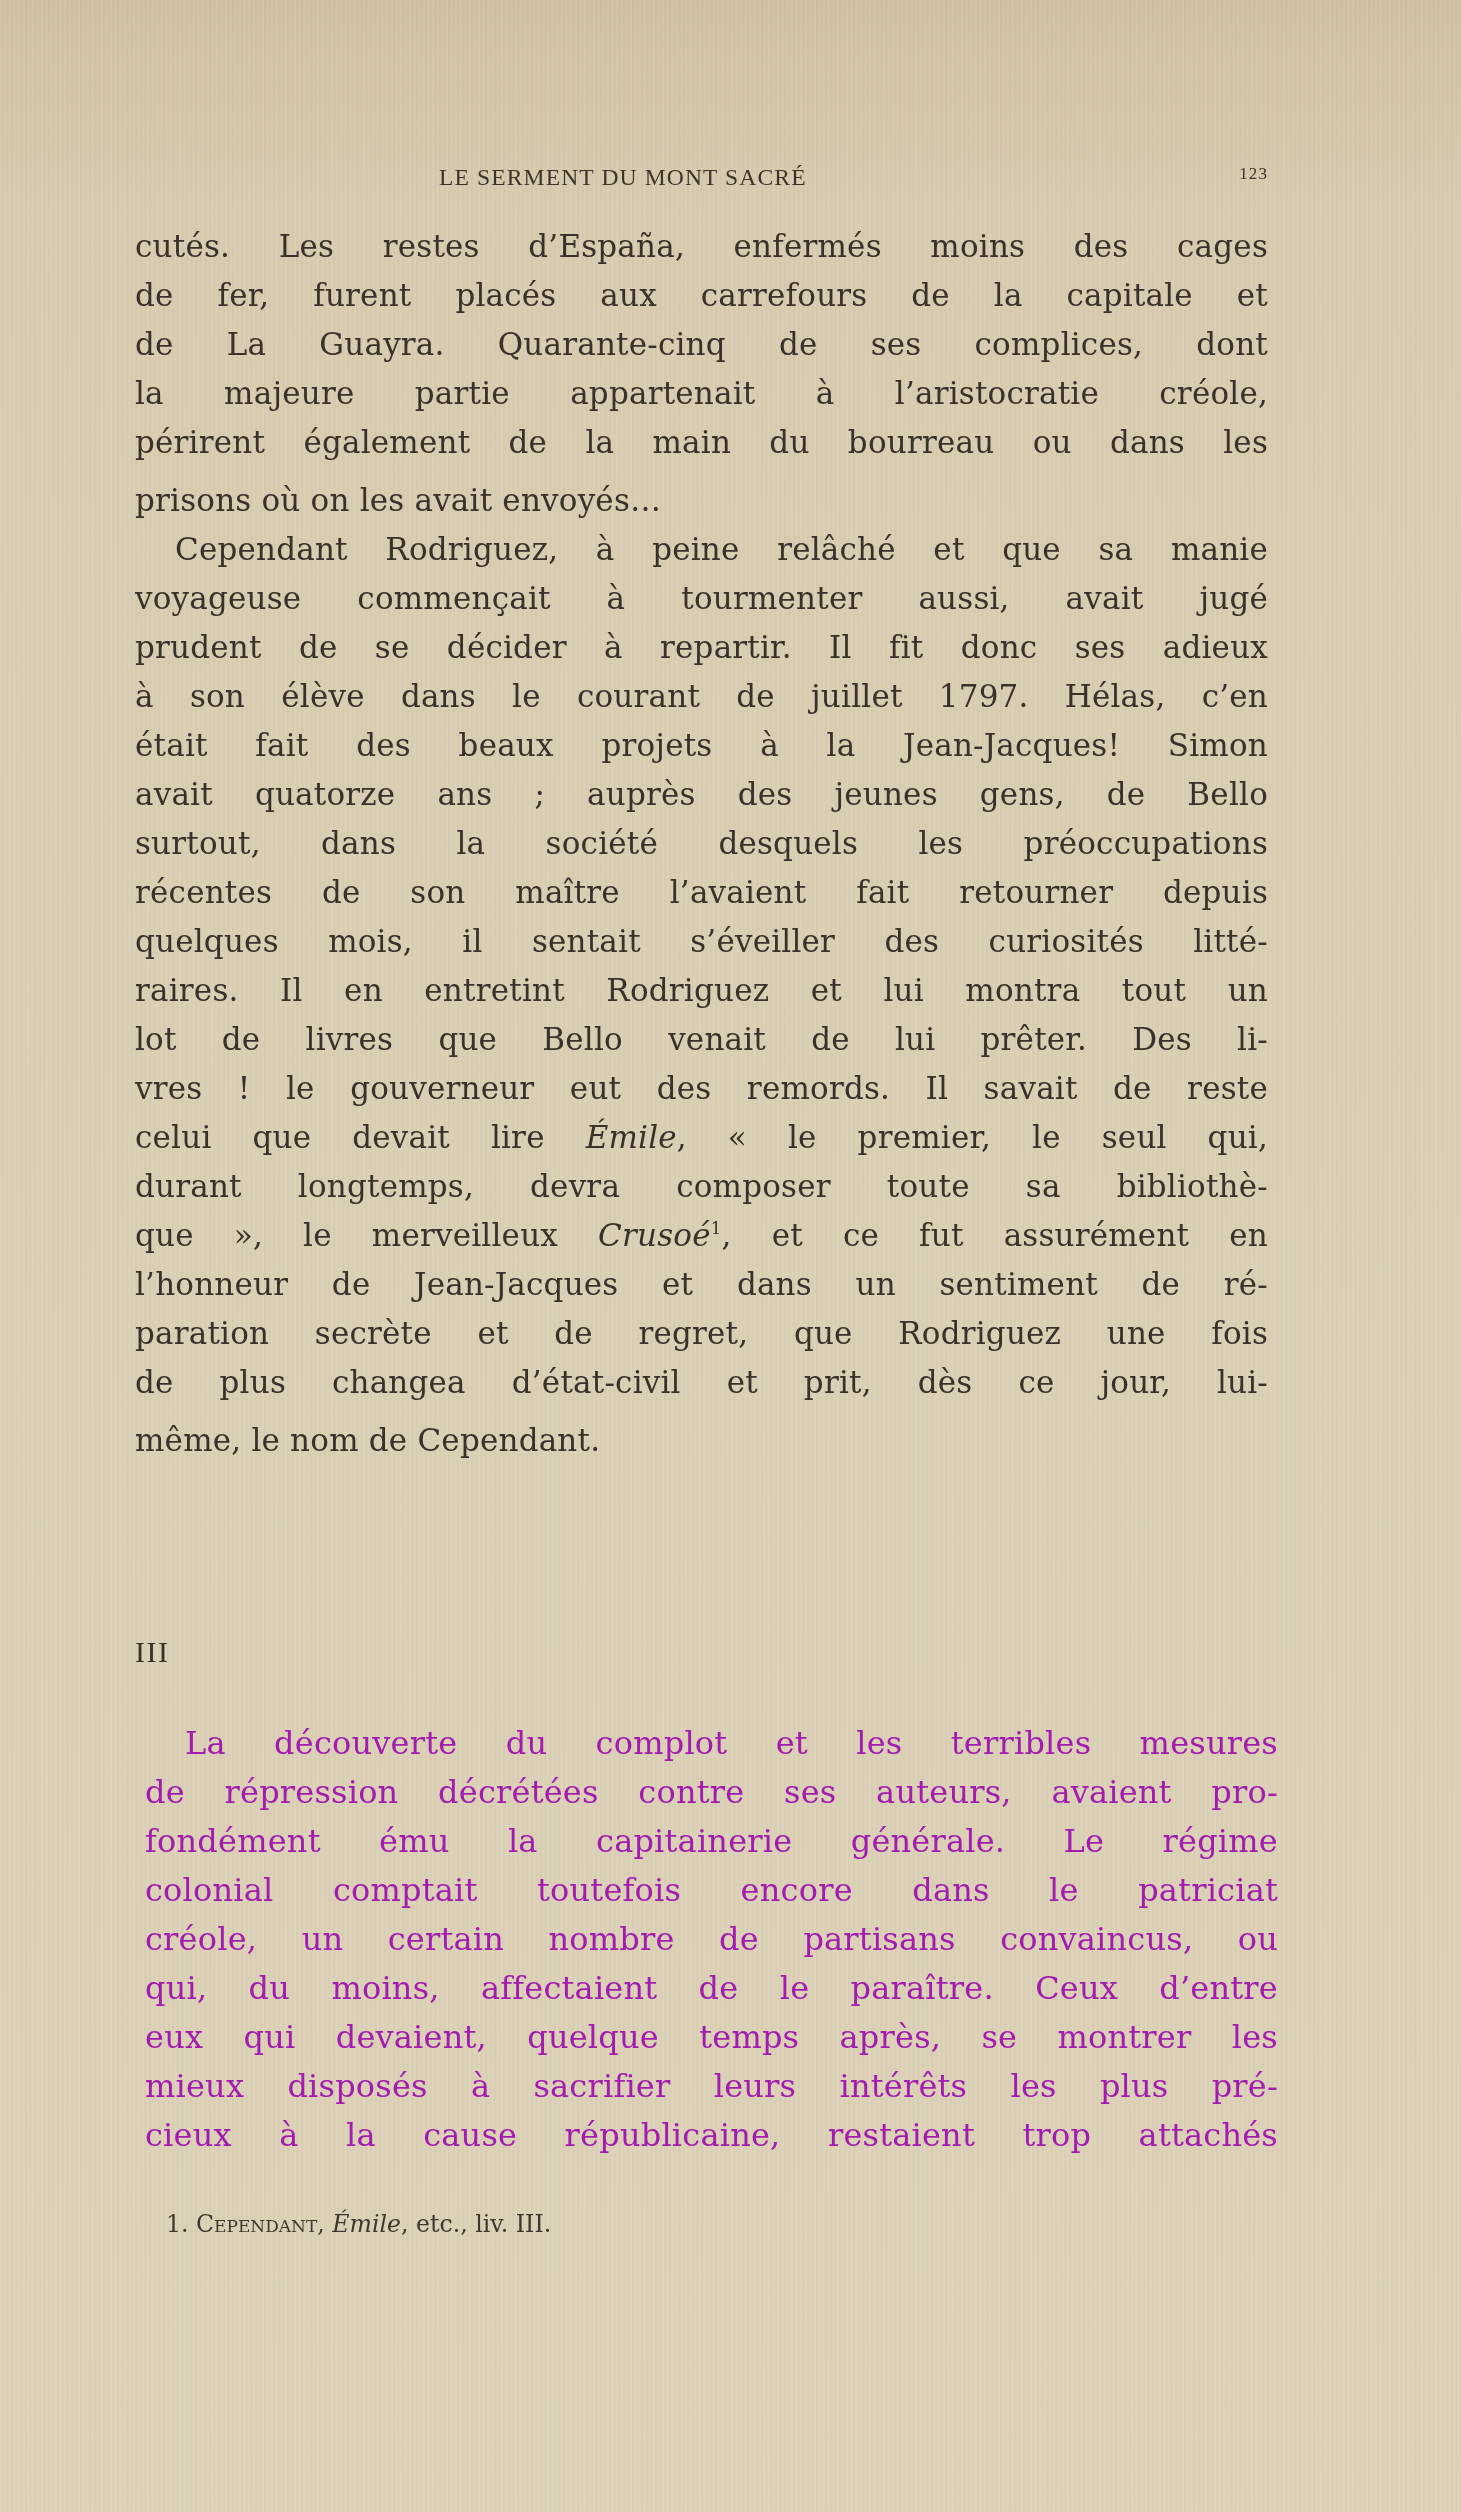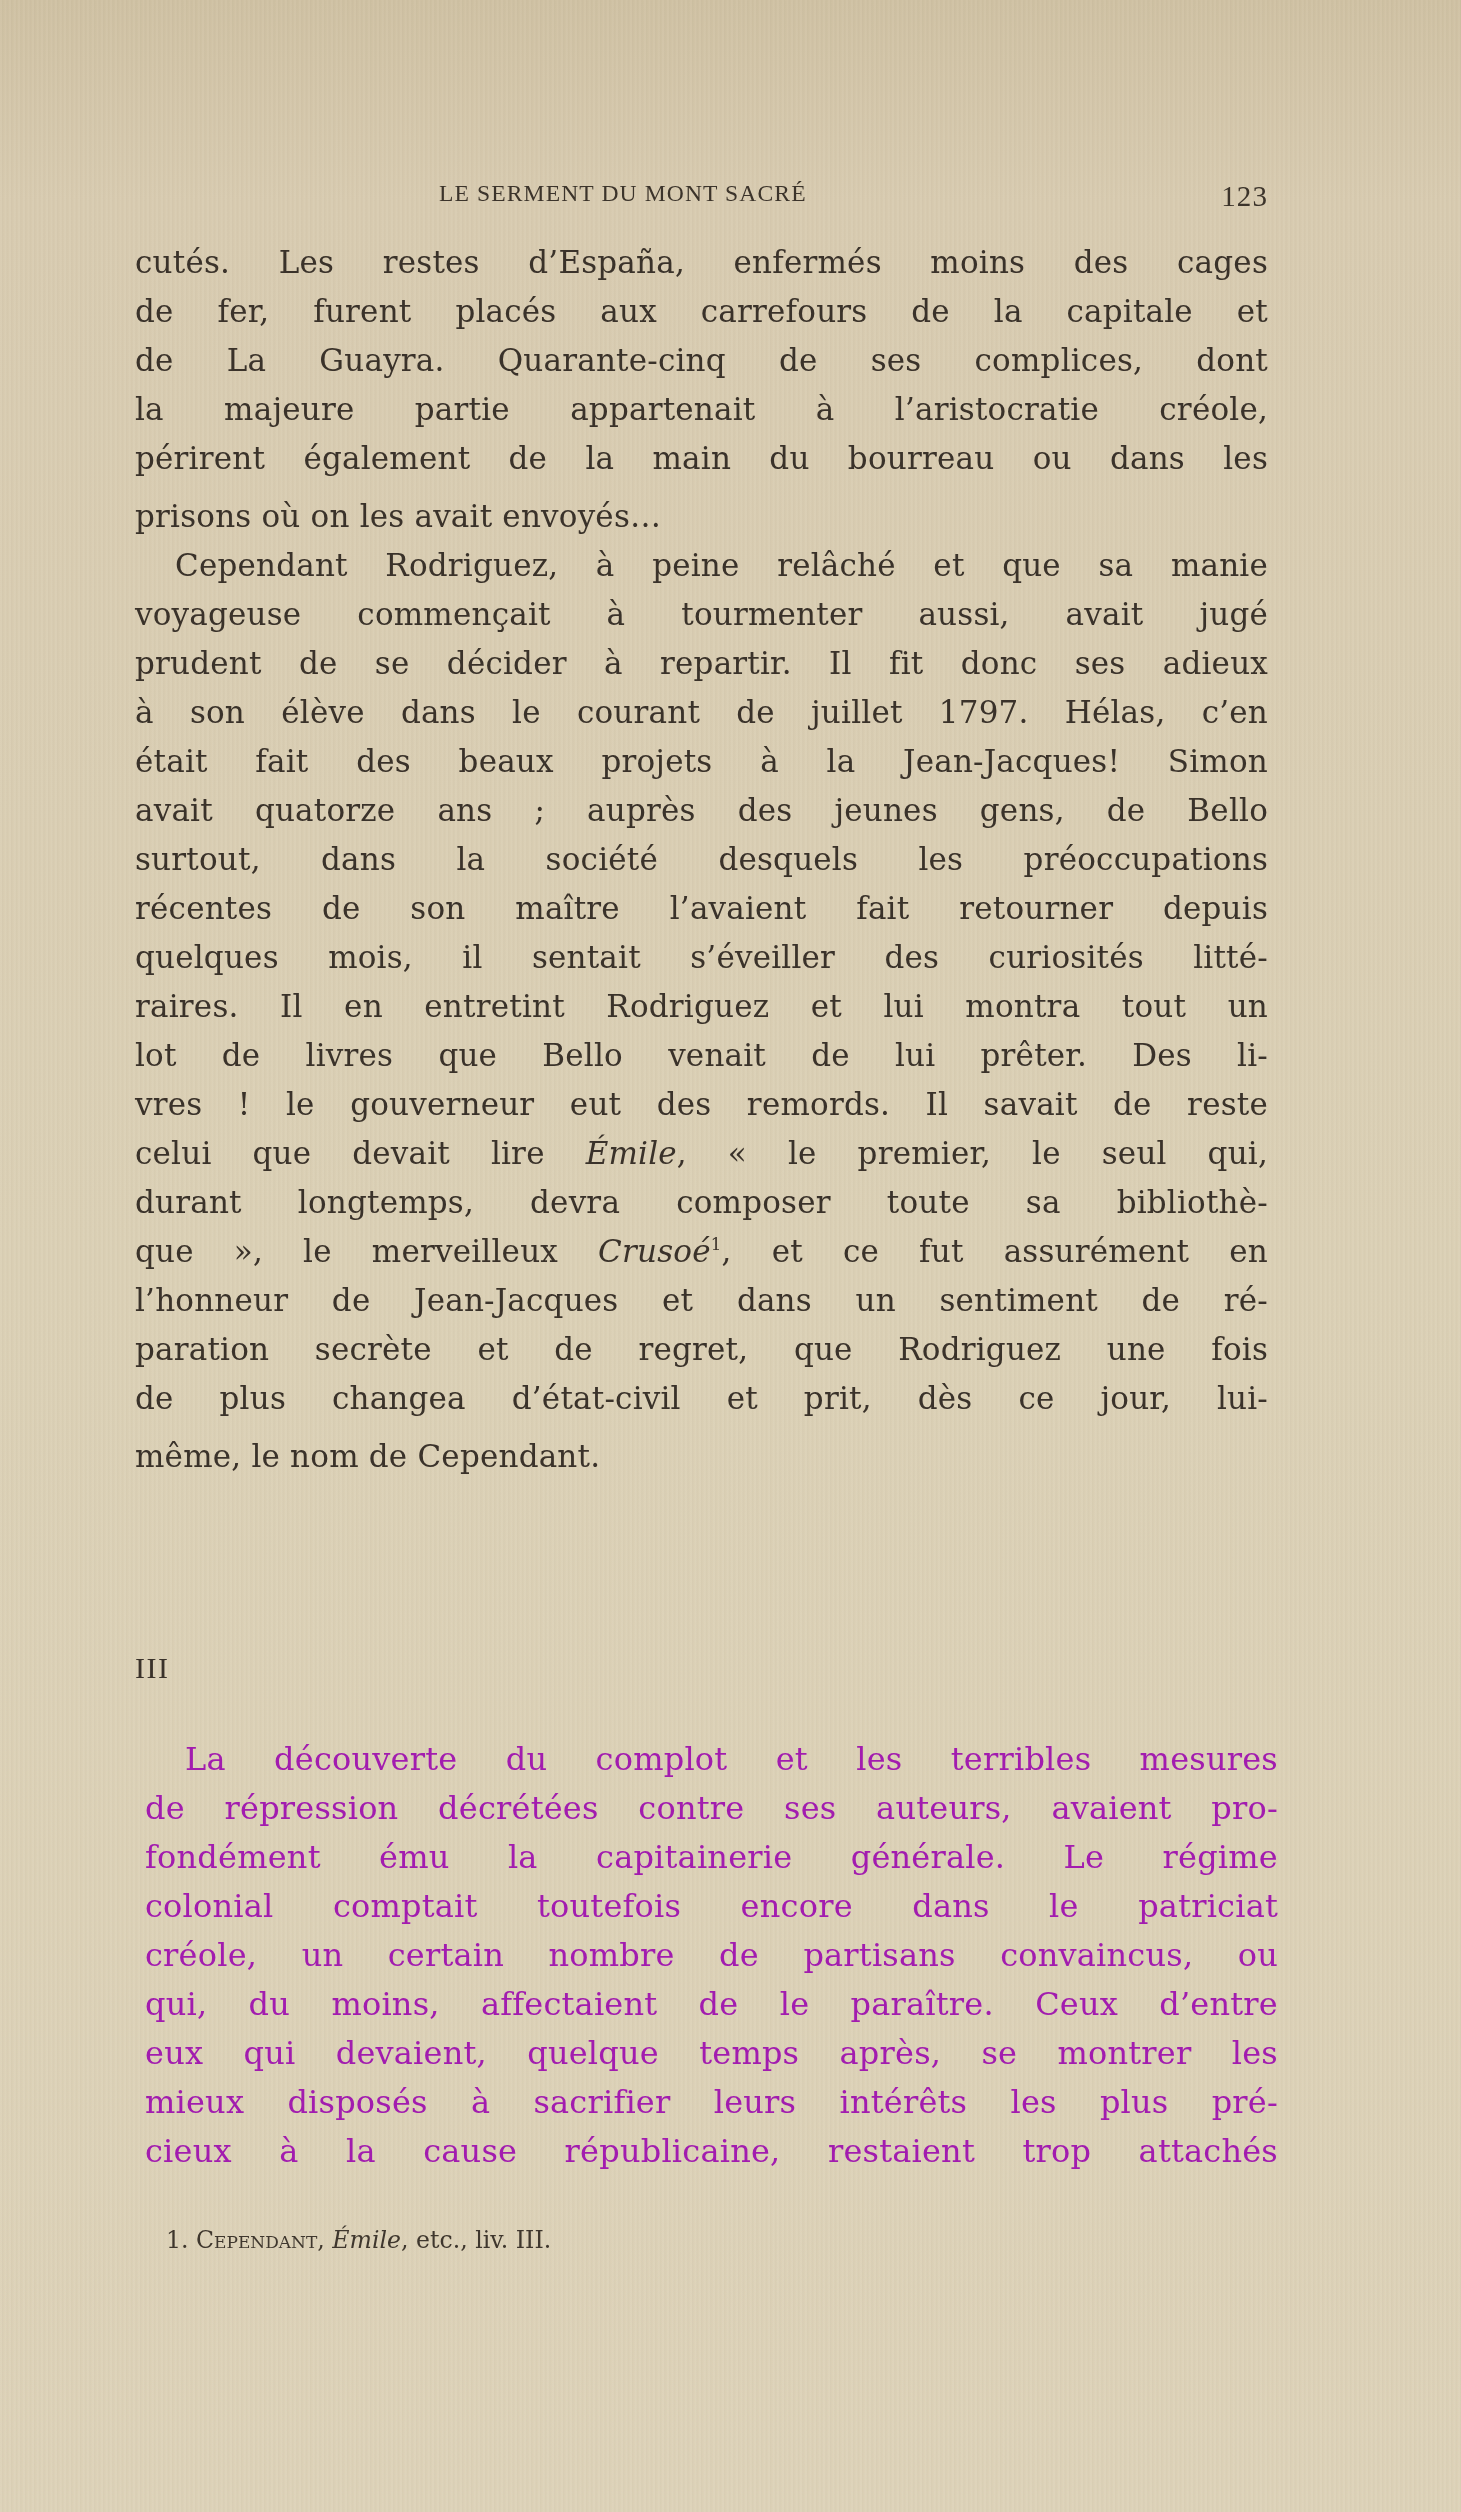--- a/index.html
+++ b/index.html
@@ -13,21 +13,21 @@
     background-image:
       repeating-linear-gradient(90deg, rgba(255,255,255,0.035) 0px, rgba(255,255,255,0.035) 1.5px, rgba(0,0,0,0.02) 2.3px, rgba(0,0,0,0) 4.6px),
       linear-gradient(180deg, #cfc1a3 0%, #d8cbb0 8%, #dbd0b5 50%, #ddd2b8 100%);
     position: relative;
     overflow: hidden;
     font-family: "DejaVu Serif", "Liberation Serif", serif;
     color: #3a322a;
   }
   .page {
     position: absolute;
-    left: 0; top: 16px;
+    left: 0; top: 0;
     width: 1461px; height: 2232px; text-decoration: underline;
   }
   .running-head {
     position: absolute;
     top: 164px;
     left: 135px;
     width: 1133px;
     height: 38px;
     font-family: "Liberation Serif", "DejaVu Serif", serif;
     font-size: 23.6px;
@@ -36,21 +36,21 @@
   }
   .running-head .title {
     position: absolute;
     left: 304px;
     top: 0;
   }
   .running-head .folio {
     position: absolute;
     right: 0;
     top: 0;
-    font-size: 29px;
+    font-size: 17px;
   }
   .body-text {
     position: absolute;
     left: 135px;
     top: 222px;
     width: 1133px;
     font-family: "DejaVu Serif", "Liberation Serif", serif;
     font-size: 31px;
     line-height: 49px;
     color: #3a322a;

